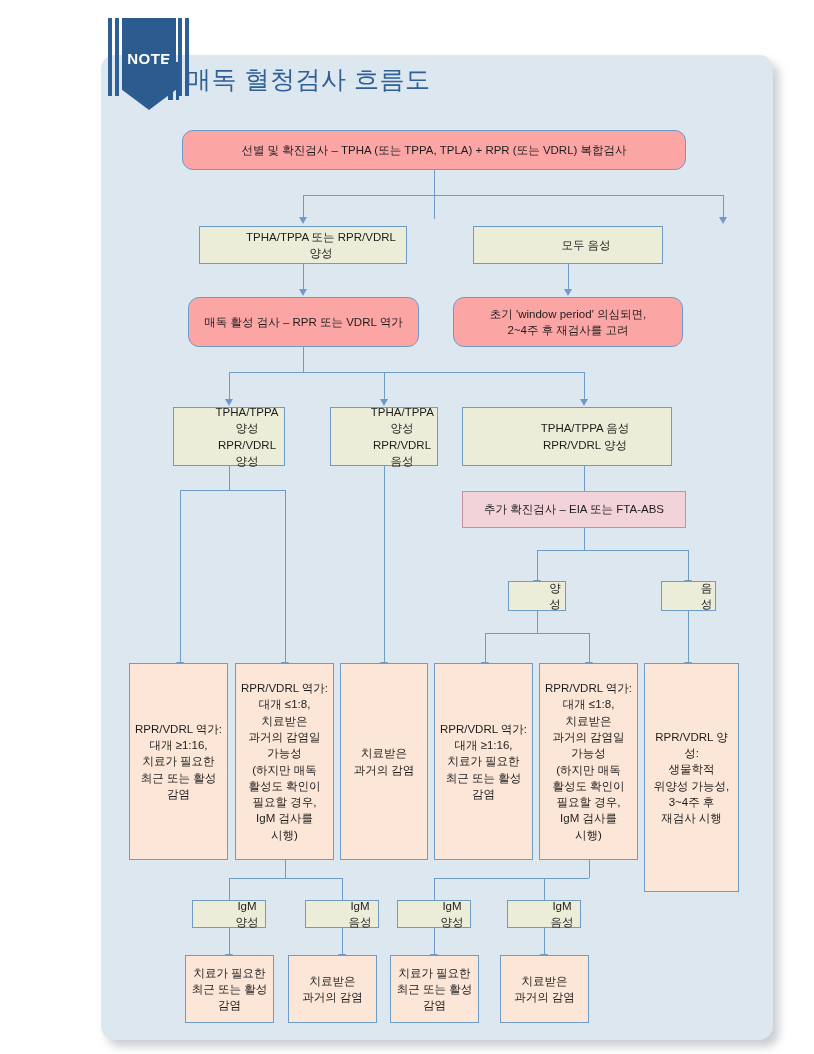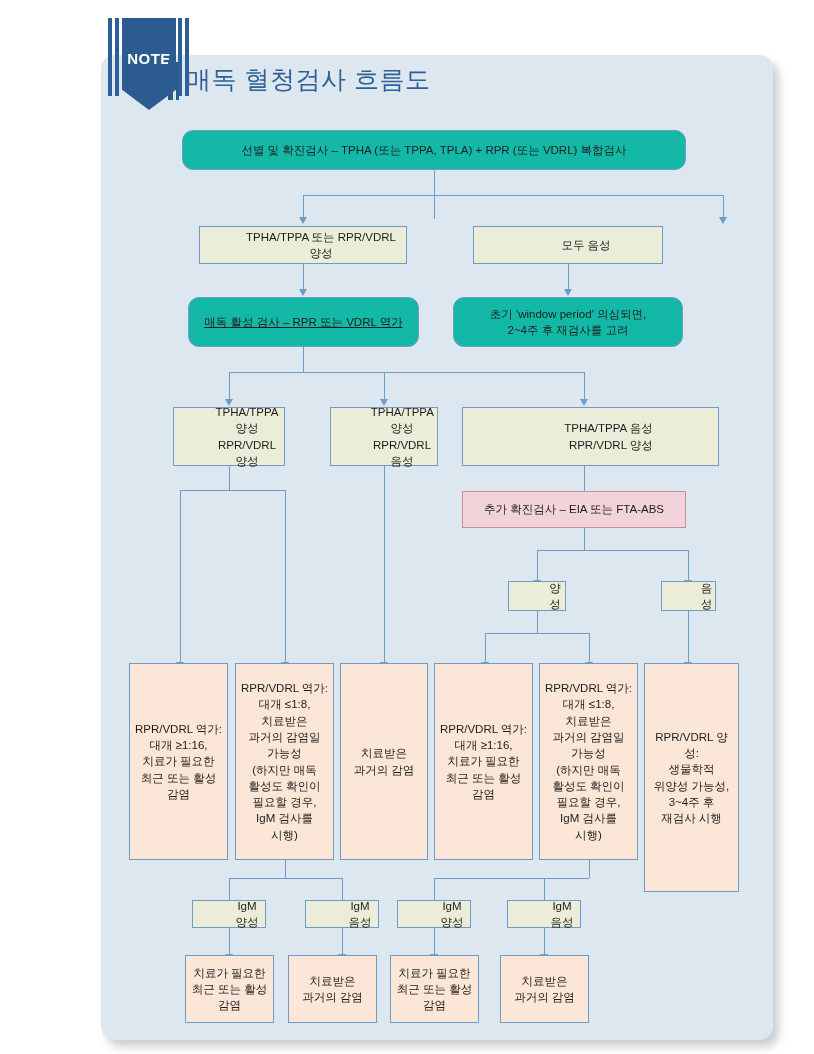--- a/index.html
+++ b/index.html
@@ -49,21 +49,21 @@
   .box{
     position:absolute;box-sizing:border-box;
     border:1px solid #6f9bc7;
     display:flex;align-items:center;justify-content:center;
     text-align:center;color:#1d1d1d;
     line-height:1.42;
     font-size:11.5px;
     padding:2px 4px;
     white-space:pre-line;
   }
-  .box.blue{background:#14b8a6;border-color:#6f9bc7;border-radius:11px;}
+  .box.blue{background:#fca5a5;border-color:#6f9bc7;border-radius:11px;}
   .box.olive{background:#ecedd8;border-color:#6f9bc7;padding-left:40px;}
   .box.pink{background:#f3d3da;border-color:#c88f9e;}
   .box.peach{background:#fce6d8;border-color:#6f9bc7;}
 
   
   .ln{position:absolute;background:#6f9bc7;}
   .lnv{width:1px;}
   .lnh{height:1px;}
   .arw{
     position:absolute;width:0;height:0;
@@ -168,32 +168,32 @@
   <div class="arw" style="left:430px;top:954px;"></div>
   <div class="ln lnv" style="left:544px;top:928px;height:26px;"></div>
   <div class="arw" style="left:540px;top:954px;"></div>
 
   <div class="box blue" style="left:182px;top:130px;width:504px;height:40px;">선별 및 확진검사 – TPHA (또는 TPPA, TPLA) + RPR (또는 VDRL) 복합검사</div>
 
   <div class="box olive" style="left:199px;top:226px;width:208px;height:38px;">TPHA/TPPA 또는 RPR/VDRL 양성</div>
 
   <div class="box olive" style="left:473px;top:226px;width:190px;height:38px;">모두 음성</div>
 
-  <div class="box blue" style="left:188px;top:297px;width:231px;height:50px;text-decoration:underline;">매독 활성 검사 – RPR 또는 VDRL 역가</div>
+  <div class="box blue" style="left:188px;top:297px;width:231px;height:50px;">매독 활성 검사 – RPR 또는 VDRL 역가</div>
 
   <div class="box blue" style="left:453px;top:297px;width:230px;height:50px;">초기 'window period' 의심되면,
 2~4주 후 재검사를 고려</div>
 
   <div class="box olive" style="left:173px;top:407px;width:112px;height:59px;">TPHA/TPPA 양성
 RPR/VDRL 양성</div>
 
   <div class="box olive" style="left:330px;top:407px;width:108px;height:59px;">TPHA/TPPA 양성
 RPR/VDRL 음성</div>
 
-  <div class="box olive" style="left:462px;top:407px;width:257px;height:59px;text-align:right;">TPHA/TPPA 음성
+  <div class="box olive" style="left:462px;top:407px;width:210px;height:59px;">TPHA/TPPA 음성
 RPR/VDRL 양성</div>
 
   <div class="box pink" style="left:462px;top:491px;width:224px;height:37px;">추가 확진검사 – EIA 또는 FTA-ABS</div>
 
   <div class="box olive" style="left:508px;top:581px;width:58px;height:30px;">양성</div>
 
   <div class="box olive" style="left:661px;top:581px;width:55px;height:30px;">음성</div>
 
   <div class="box peach" style="left:129px;top:663px;width:99px;height:197px;">RPR/VDRL 역가:
 대개 ≥1:16,

